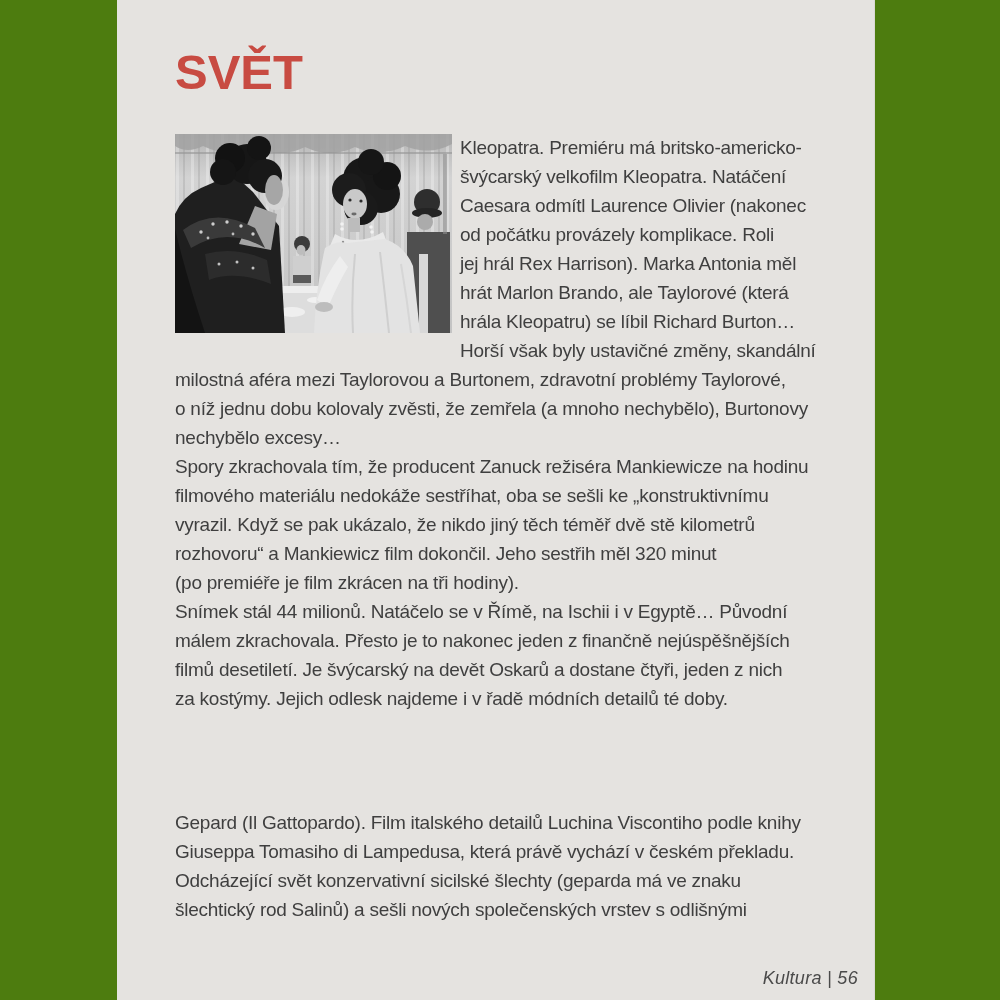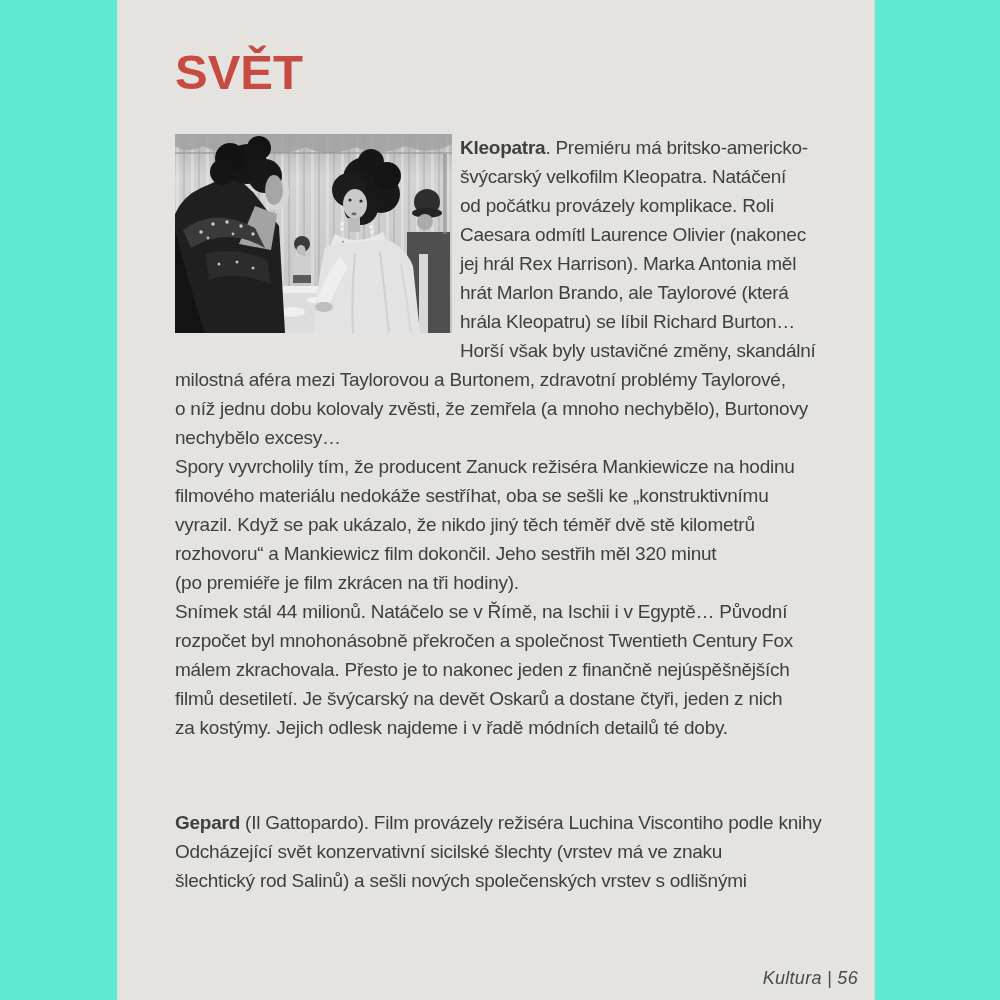--- a/index.html
+++ b/index.html
@@ -1,26 +1,26 @@
 <!DOCTYPE html>
 <html style="--accent: #c84b42; --page-bg: #e5e3e0; --body: #3f3f3f;"><head>
 <meta charset="utf-8">
 <style>
   html,body{margin:0;padding:0;background:#ffffff;}
-  .canvas{position:relative;width:1000px;height:1000px;background:#5eead4;overflow:hidden;
+  .canvas{position:relative;width:1000px;height:1000px;background:#4d7c0f;overflow:hidden;
           font-family:"Liberation Sans", sans-serif;}
   .page{position:absolute;left:117px;top:0;width:757px;height:1000px;
         background:var(--page-bg,#e5e3e0);border-right:1px solid #dad8d5;}
   .h1{position:absolute;left:58px;top:47px;margin:0;font-weight:bold;font-size:49px;
       line-height:50px;color:var(--accent,#c84b42);letter-spacing:0px;}
   .article{position:absolute;left:58px;top:133px;width:680px;color:var(--body,#3f3f3f);}
   .photo-wrap{float:left;width:277px;height:199px;margin:1px 8px 20px 0;}
   .photo-wrap svg{display:block;width:277px;height:199px;}
   .line{height:29px;line-height:29px;font-size:19px;letter-spacing:-0.25px;white-space:nowrap;}
-  .lead{font-weight:bold;margin-top:18px;}
+  .lead{font-weight:normal;margin-top:18px;}
   .h2{position:absolute;left:58px;top:763px;margin:0;font-size:26px;line-height:26px;
       font-weight:bold;color:#1d1d1d;letter-spacing:0.5px;}
   .article2{position:absolute;left:58px;top:808px;width:680px;color:var(--body,#3f3f3f);}
   .footer{position:absolute;right:16px;top:966px;font-size:18px;line-height:24px;
           font-style:italic;color:#4a4a4a;letter-spacing:0.3px;}
 </style>
 </head>
 <body>
 
 <div class="canvas">
@@ -128,51 +128,51 @@
             <circle cx="78" cy="134" r="1.5" fill="#c2c2c2"></circle>
             <path d="M0,199 L0,95 Q12,145 30,199 Z" fill="#131313"></path>
           </g>
         </svg>
       </div>
 
       <div class="line"><span class="lead">Kleopatra</span><span>. Premiéru má britsko-americko-</span></div>
 
       <div>
           <div class="line">švýcarský velkofilm Kleopatra. Natáčení</div>
+          <div class="line">Caesara odmítl Laurence Olivier (nakonec</div>
           <div class="line">od počátku provázely komplikace. Roli</div>
-          <div class="line">Caesara odmítl Laurence Olivier (nakonec</div>
           <div class="line">jej hrál Rex Harrison). Marka Antonia měl</div>
           <div class="line">hrát Marlon Brando, ale Taylorové (která</div>
           <div class="line">hrála Kleopatru) se líbil Richard Burton…</div>
           <div class="line">Horší však byly ustavičné změny, skandální</div>
         </div>
 
       <div>
           <div class="line">milostná aféra mezi Taylorovou a Burtonem, zdravotní problémy Taylorové,</div>
           <div class="line">o níž jednu dobu kolovaly zvěsti, že zemřela (a mnoho nechybělo), Burtonovy</div>
           <div class="line">nechybělo excesy…</div>
-          <div class="line">Spory vyvrcholily tím, že producent Zanuck režiséra Mankiewicze na hodinu</div>
+          <div class="line">Spory zkrachovala tím, že producent Zanuck režiséra Mankiewicze na hodinu</div>
           <div class="line">filmového materiálu nedokáže sestříhat, oba se sešli ke „konstruktivnímu</div>
           <div class="line">vyrazil. Když se pak ukázalo, že nikdo jiný těch téměř dvě stě kilometrů</div>
           <div class="line">rozhovoru“ a Mankiewicz film dokončil. Jeho sestřih měl 320 minut</div>
           <div class="line">(po premiéře je film zkrácen na tři hodiny).</div>
           <div class="line">Snímek stál 44 milionů. Natáčelo se v Římě, na Ischii i v Egyptě… Původní</div>
-          <div class="line">rozpočet byl mnohonásobně překročen a společnost Twentieth Century Fox</div>
           <div class="line">málem zkrachovala. Přesto je to nakonec jeden z finančně nejúspěšnějších</div>
           <div class="line">filmů desetiletí. Je švýcarský na devět Oskarů a dostane čtyři, jeden z nich</div>
           <div class="line">za kostýmy. Jejich odlesk najdeme i v řadě módních detailů té doby.</div>
         </div>
 
     </div>
 
 
     <div class="article2">
-      <div class="line"><span class="lead">Gepard</span><span> (Il Gattopardo). Film provázely režiséra Luchina Viscontiho podle knihy</span></div>
+      <div class="line"><span class="lead">Gepard</span><span> (Il Gattopardo). Film italského detailů Luchina Viscontiho podle knihy</span></div>
       <div>
-          <div class="line">Odcházející svět konzervativní sicilské šlechty (vrstev má ve znaku</div>
+          <div class="line">Giuseppa Tomasiho di Lampedusa, která právě vychází v českém překladu.</div>
+          <div class="line">Odcházející svět konzervativní sicilské šlechty (geparda má ve znaku</div>
           <div class="line">šlechtický rod Salinů) a sešli nových společenských vrstev s odlišnými</div>
         </div>
     </div>
 
     <div class="footer">Kultura | 56</div>
 
   </div>
 </div>
 
 </body></html>

